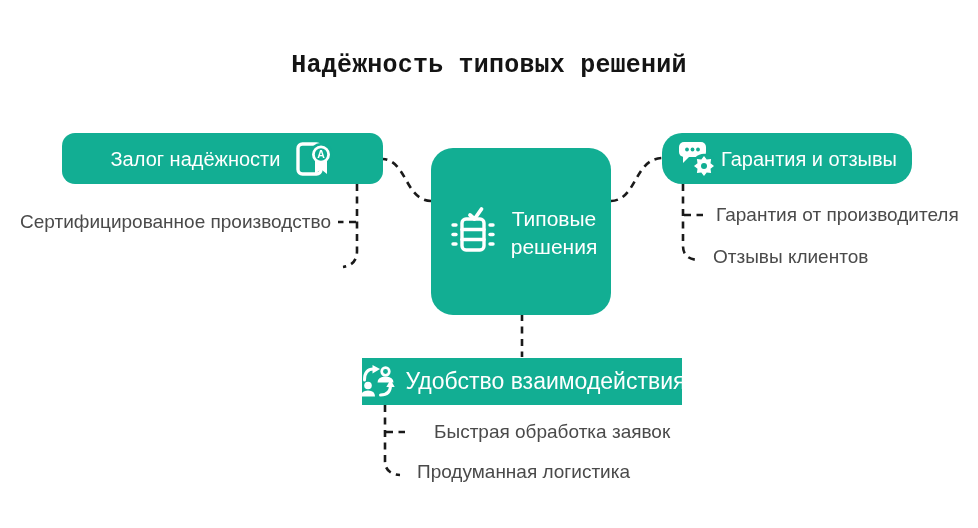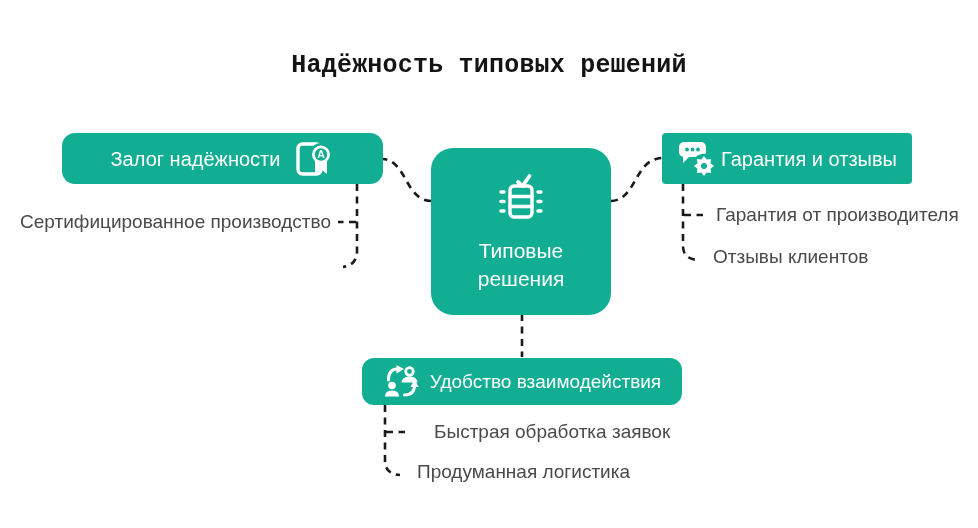--- a/index.html
+++ b/index.html
@@ -6,24 +6,24 @@
   body{font-family:"Liberation Sans","DejaVu Sans",sans-serif;background:#fff;}
   .canvas{position:relative;width:978px;height:528px;background:var(--background,#fff);overflow:hidden;}
   .title{position:absolute;top:51px;left:0;width:978px;text-align:center;
          font-size:25px;font-weight:700;color:var(--title-text,#141414);letter-spacing:.2px;font-family:Liberation Mono, monospace;}
   .connectors{position:absolute;left:0;top:0;pointer-events:none;}
   .node{position:absolute;background:var(--accent,#12AE93);color:var(--node-text,#fff);
         display:flex;align-items:center;justify-content:center;gap:12px;
         font-size:20px;line-height:1;white-space:nowrap;}
   .node svg{flex:0 0 auto;display:block;}
   .node-left{left:62px;top:133px;width:321px;height:51px;border-radius:13px;}
-  .node-right{left:662px;top:133px;width:250px;height:51px;border-radius:4px;gap:4px;}
-  .node-bottom{left:362px;top:358px;width:320px;height:47px;border-radius:12px;gap:10px;font-size:19px;}
+  .node-right{left:662px;top:133px;width:250px;height:51px;border-radius:20px;gap:4px;}
+  .node-bottom{left:362px;top:358px;width:320px;height:47px;border-radius:0;gap:10px;font-size:23px;}
   .node-center{left:431px;top:148px;width:180px;height:165px;border-radius:22px;
-               flex-direction:column;gap:10px;padding-top:2px;}
+               flex-direction:row;gap:10px;padding-top:2px;}
   .center-label{font-size:21px;line-height:1.3;text-align:center;white-space:normal;}
   .leaf{position:absolute;font-size:19px;color:var(--leaf-text,#4a4a4a);white-space:nowrap;line-height:24px;}
   .leaf.r{text-align:right;}
 </style>
 </head>
 <body style="--accent: #12AE93; --node-text: #FFFFFF; --leaf-text: #4A4A4A; --title-text: #141414; --connector: #1A1A1A; --background: #FFFFFF;">
 
 <div class="canvas">
 
   <div class="title">Надёжность типовых решений</div>

